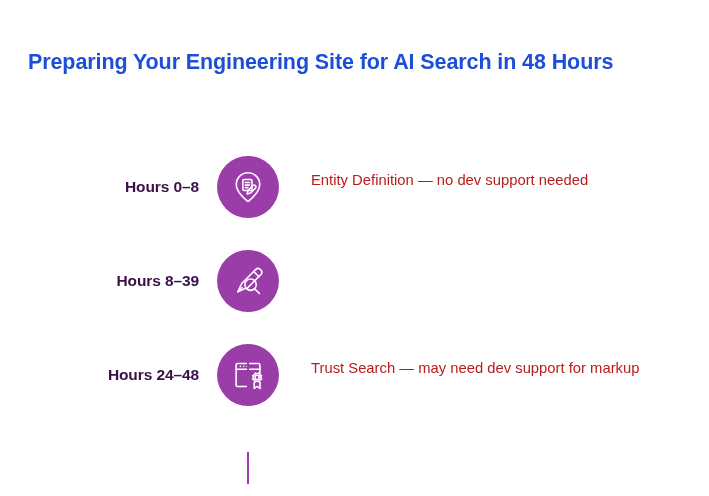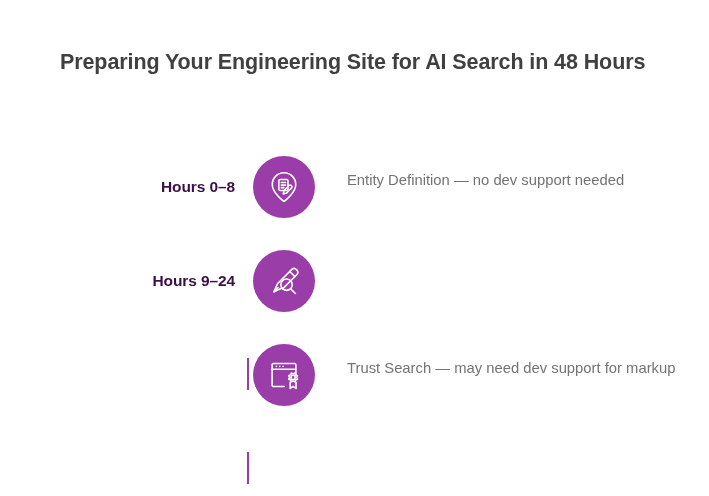--- a/index.html
+++ b/index.html
@@ -13,35 +13,33 @@
     font-family: "Liberation Sans", sans-serif;
     overflow: hidden;
     position: relative;
   }
   #page-title {
     position: absolute;
     left: 28px;
     top: 50px;
     font-size: 21.5px;
     font-weight: bold;
-    color: #404040;
+    color: #1d4ed8;
     letter-spacing: -0.1px;
     white-space: nowrap;
-    margin-left: 32px;
   }
   #timeline {
     position: absolute;
     left: 0;
     top: 140px;
     width: 709px;
   }
   .tl-row {
     position: relative;
     height: 94px;
-    margin-left: 36px;
   }
   .tl-hours {
     position: absolute;
     left: 0;
     width: 199px;
     text-align: right;
     font-size: 15.5px;
     font-weight: bold;
     color: #3b1046;
     top: 38px;
@@ -62,21 +60,21 @@
   .tl-node svg {
     display: block;
   }
   .tl-desc {
     position: absolute;
     left: 311px;
     width: 382px;
     top: 28px;
     font-size: 14.8px;
     line-height: 24px;
-    color: #737373;
+    color: #b91c1c;
   }
   .tl-connector {
     position: absolute;
     left: 247px;
     width: 2px;
     background: #9b3da8;
   }
   .conn-1 { top: 218px; height: 32px; }
   .conn-2 { top: 312px; height: 32px; }
 </style>
@@ -100,38 +98,39 @@
           <line x1="20.6" y1="24.8" x2="23.8" y2="24.8"></line>
           <path d="M33.2 22.2a2.1 2.1 0 0 0-3-.1L24 28.4l-1 4.4 4.3-1.2 6.1-6.2a2.1 2.1 0 0 0-.2-3.2z"></path>
         </svg>
       </span>
     </div>
 
     <div class="tl-desc">Entity Definition — no dev support needed</div>
   </div>
 
   <div class="tl-row">
-    <div class="tl-hours">Hours 9–24</div>
+    <div class="tl-hours">Hours 8–39</div>
 
     <div class="tl-node">
       <span>
         <svg width="38" height="38" viewBox="0 0 48 48" fill="none" stroke="#ffffff" stroke-width="2" stroke-linecap="round" stroke-linejoin="round">
           <path d="M33.6 9.6a4.6 4.6 0 0 1 6.5 6.5L22.5 33.7"></path>
           <path d="M33.6 9.6 16 27.2l-4.8 10.4 10.4-4.8"></path>
           <line x1="11.2" y1="37.6" x2="16.6" y2="32.2"></line>
           <line x1="31.2" y1="12" x2="37.7" y2="18.5"></line>
           <circle cx="27.2" cy="28.6" r="7.2"></circle>
           <line x1="32.5" y1="33.9" x2="38.4" y2="39.8"></line>
         </svg>
       </span>
     </div>
 
   </div>
 
   <div class="tl-row">
+    <div class="tl-hours">Hours 24–48</div>
 
     <div class="tl-node">
       <span>
         <svg width="38" height="38" viewBox="0 0 48 48" fill="none" stroke="#ffffff" stroke-width="2" stroke-linecap="round" stroke-linejoin="round">
           <path d="M39 24.5V11.2a1.8 1.8 0 0 0-1.8-1.8H10.8A1.8 1.8 0 0 0 9 11.2v25.6a1.8 1.8 0 0 0 1.8 1.8h13.4"></path>
           <line x1="9" y1="16.8" x2="39" y2="16.8"></line>
           <circle cx="14.4" cy="13.1" r="1.05" fill="#ffffff" stroke="none"></circle>
           <circle cx="18.6" cy="13.1" r="1.05" fill="#ffffff" stroke="none"></circle>
           <circle cx="22.8" cy="13.1" r="1.05" fill="#ffffff" stroke="none"></circle>
           <path d="M33.3 21.6l2.3 1 2.2-1.1 1 2.3 2.3 1-1.1 2.2 1.1 2.3-2.3 1-1 2.3-2.2-1.1-2.3 1.1-1-2.3-2.3-1 1.1-2.2-1.1-2.3 2.3-1z"></path>

